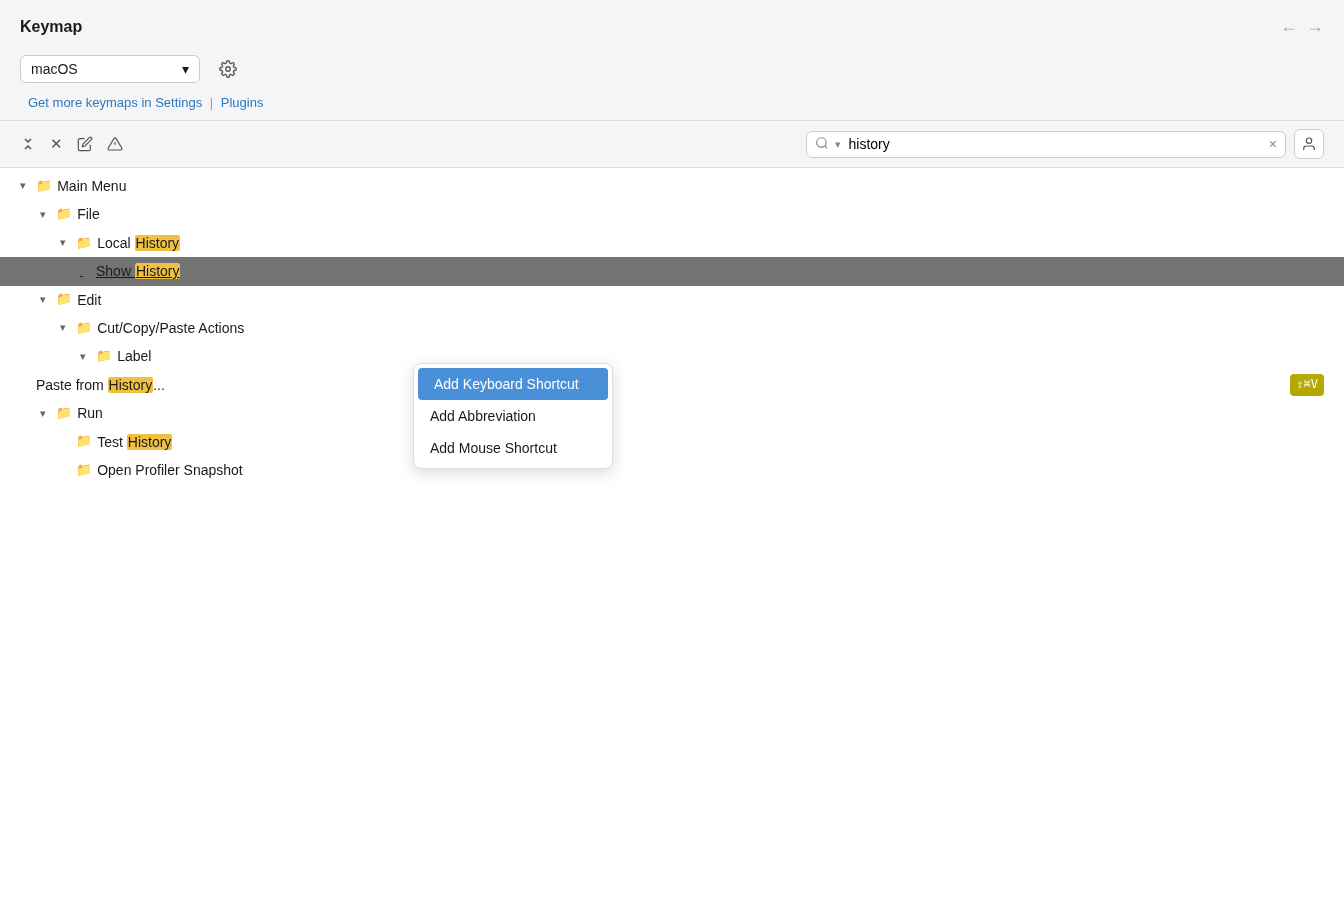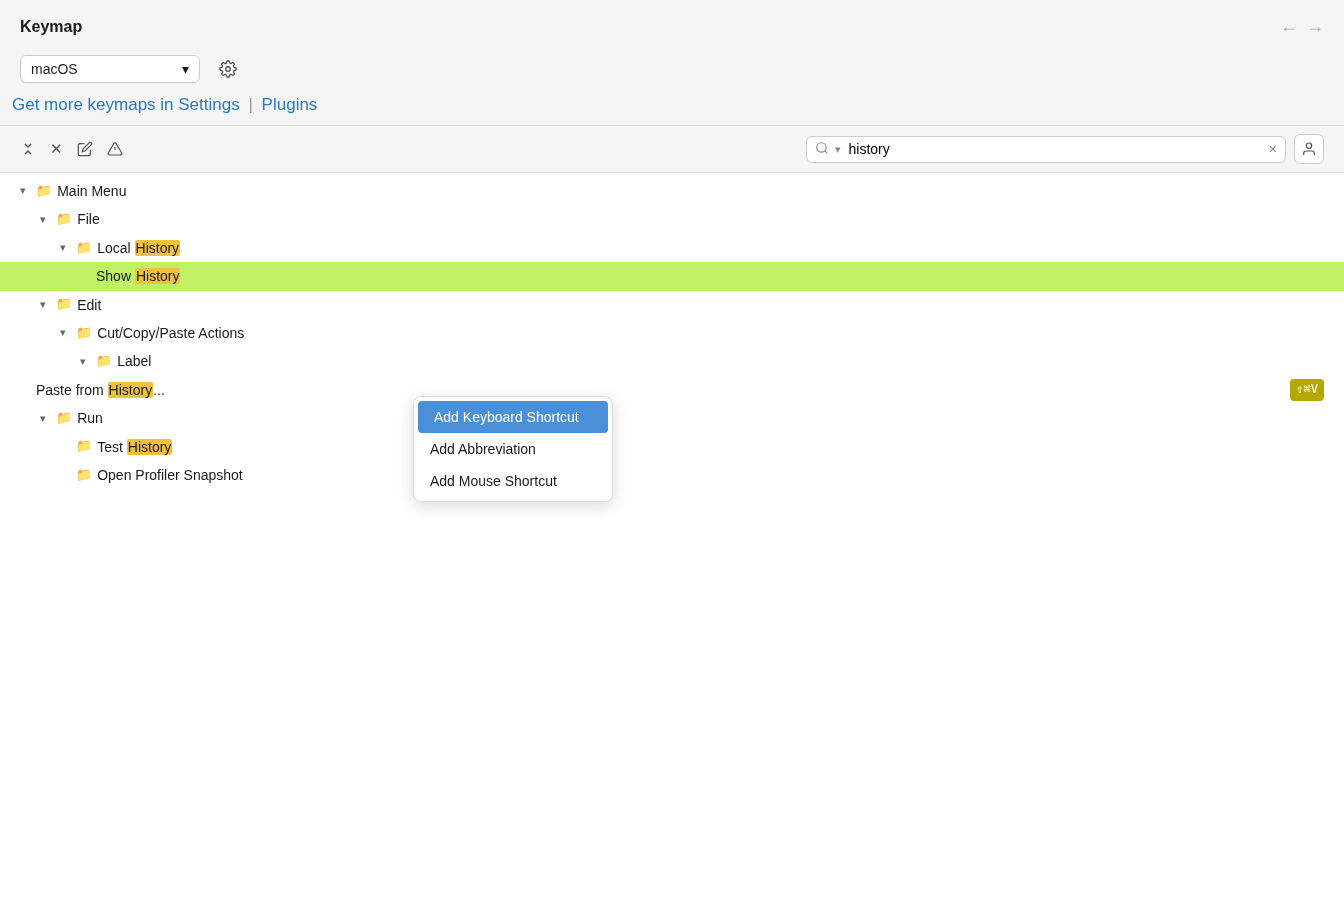--- a/index.html
+++ b/index.html
@@ -67,22 +67,22 @@
       width: 32px;
       height: 32px;
       display: flex;
       align-items: center;
       justify-content: center;
       cursor: pointer;
       color: #555;
       font-size: 18px;
     }
     .links-row {
-      padding: 2px 20px 10px 12px;
-      font-size: 17px;
+      padding: 2px 20px 10px 28px;
+      font-size: 13px;
     }
     .links-row a {
       color: #2979c8;
       text-decoration: none;
     }
     .links-row .sep { color: #999; margin: 0 4px; }
 
     .divider {
       height: 1px;
       background: #ddd;
@@ -155,21 +155,21 @@
 
     .tree-item {
       display: flex;
       align-items: center;
       padding: 3px 20px;
       cursor: pointer;
       white-space: nowrap;
       font-size: 14px;
       line-height: 1.6;
     }
-    .tree-item.selected { background: #bef264; }
+    .tree-item.selected { background: #737373; text-decoration: underline; }
 
     .indent-1 { padding-left: 20px; }
     .indent-2 { padding-left: 40px; }
     .indent-3 { padding-left: 60px; }
     .indent-4 { padding-left: 80px; }
     .indent-5 { }
 
     .chevron {
       display: inline-block;
       width: 16px;
@@ -202,21 +202,20 @@
       position: absolute;
       top: 195px;
       left: 413px;
       background: white;
       border: 1px solid #ddd;
       border-radius: 8px;
       box-shadow: 0 4px 16px rgba(0,0,0,0.15);
       min-width: 200px;
       padding: 4px 0;
       z-index: 100;
-      margin-top: 28px;
     }
     .context-menu-item {
       padding: 8px 16px;
       cursor: pointer;
       font-size: 14px;
       color: #1a1a1a;
     }
     .context-menu-item.active {
       background: #4a90d9;
       color: white;

